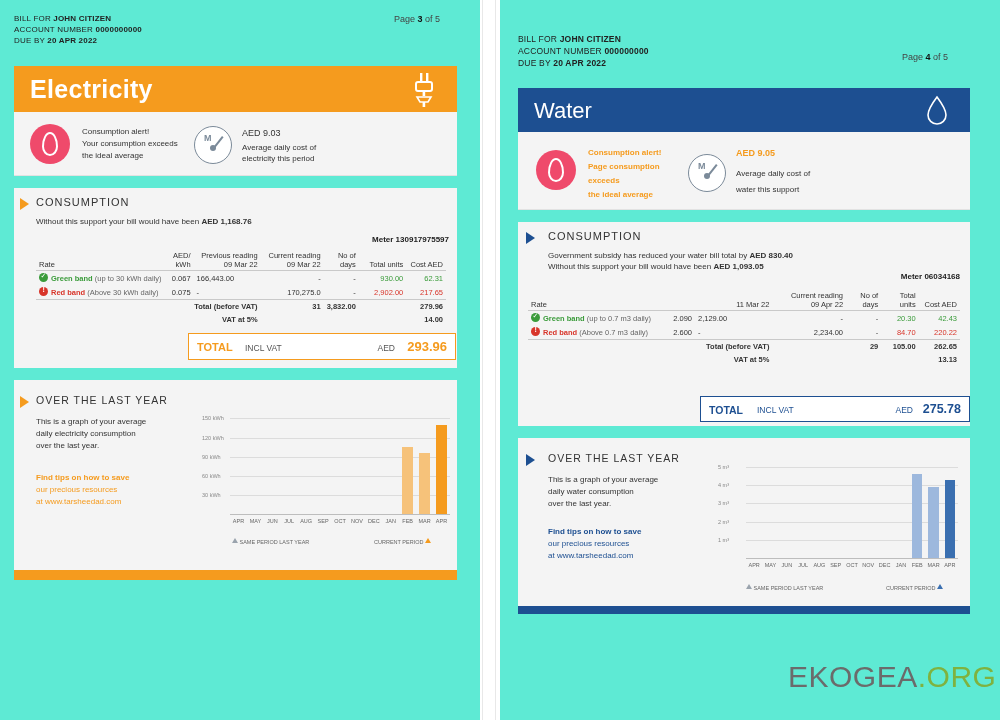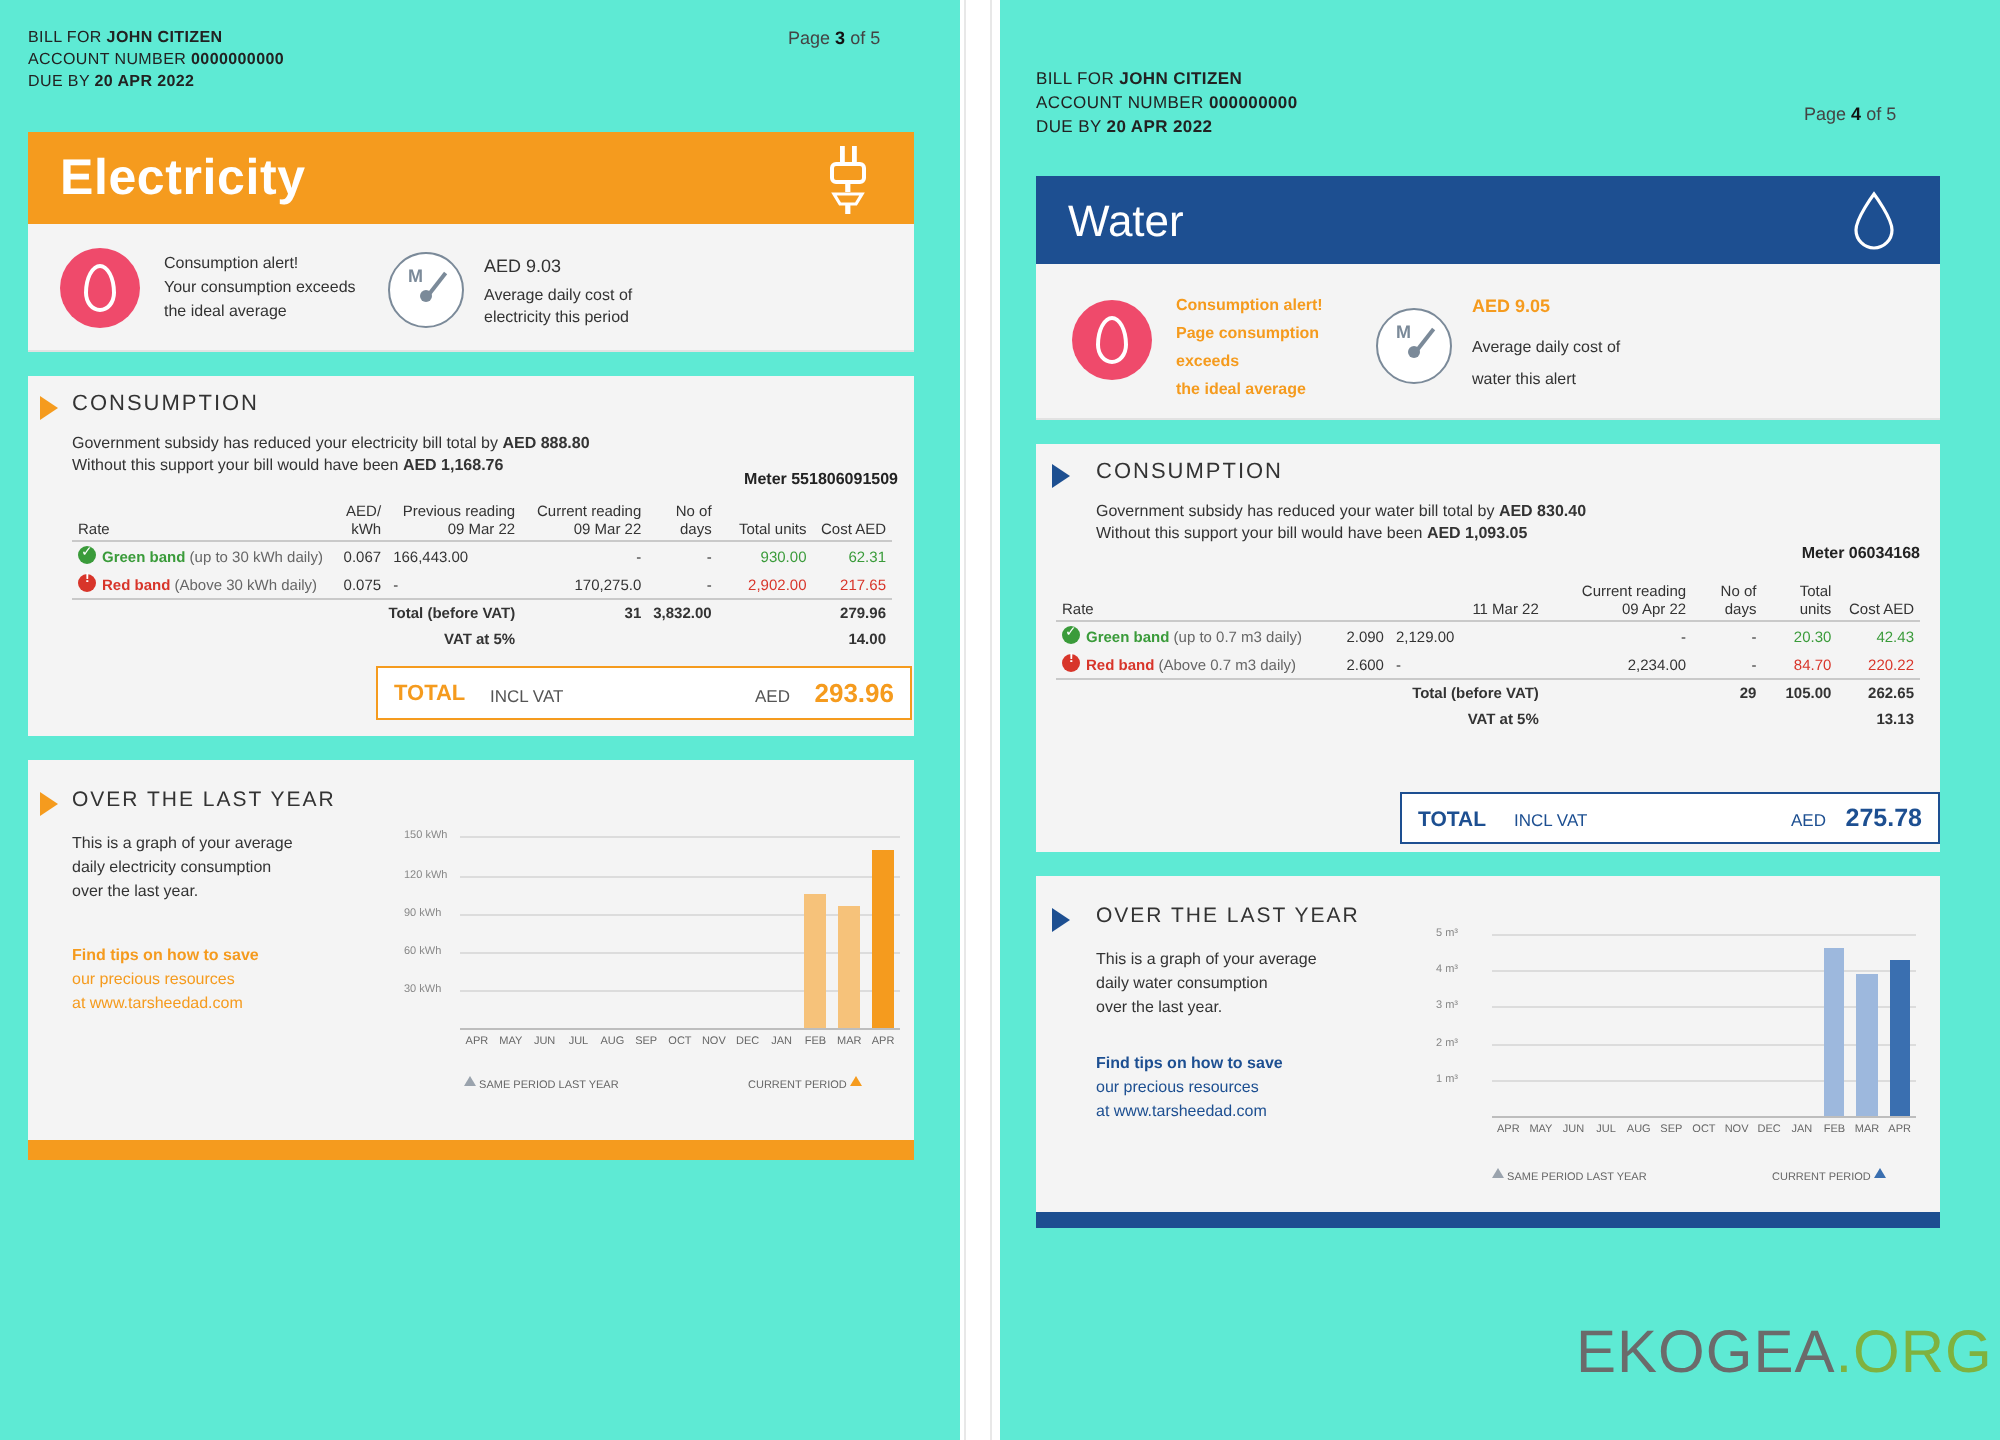--- a/index.html
+++ b/index.html
@@ -272,24 +272,23 @@
     <div class="avg-txt">
       <div>Average  daily cost of</div>
       <div>electricity this period</div>
     </div>
   </div>
 
   <div class="l-cons">
     <div class="arrow-r"></div>
     <div class="sec-title">CONSUMPTION</div>
     <div class="subsidy">
-      <div><span>Government  subsidy has reduced your electricity bill total by </span><b>AED 888.80</b></div>
       <div><span>Without this support your bill would have been </span><b>AED 1,168.76</b></div>
     </div>
-    <div class="meterno">Meter 551806091509</div>
+    <div class="meterno">Meter 130917975597</div>
 
     <table class="rate">
       <tbody>
           <tr>
         <th class="l" style="width:118px">Rate</th>
         <th style="width:30px">
           <span>AED/</span><br>
           <span>kWh</span>
         </th>
         <th style="width:72px">
@@ -453,21 +452,21 @@
       <div>the ideal average</div>
     </div>
     <div class="gauge">
       <div class="m">M</div>
       <div class="needle"></div>
         <div class="hub"></div>
     </div>
     <div class="avg-val">AED 9.05</div>
     <div class="avg-txt">
       <div>Average  daily cost of</div>
-      <div>water this alert</div>
+      <div>water this support</div>
     </div>
   </div>
 
   <div class="r-cons">
     <div class="arrow-r"></div>
     <div class="sec-title">CONSUMPTION</div>
     <div class="subsidy">
       <div><span>Government subsidy has reduced your water bill total by </span><b>AED 830.40</b></div>
       <div><span>Without this support your bill would have been </span><b>AED 1,093.05</b></div>
     </div>

